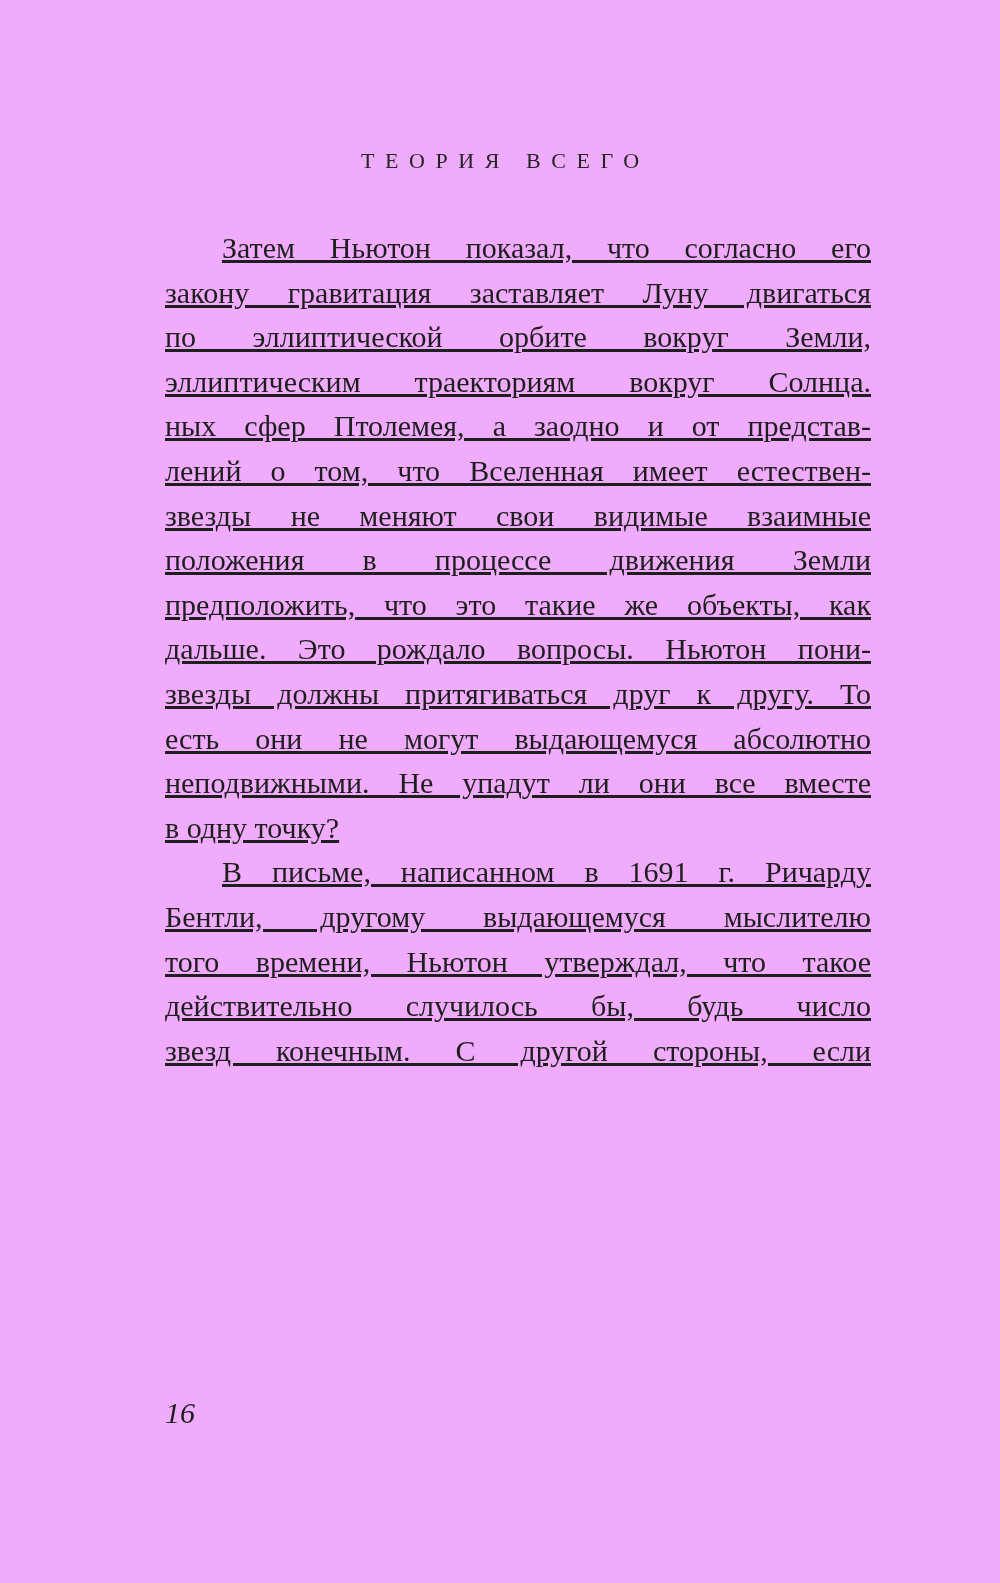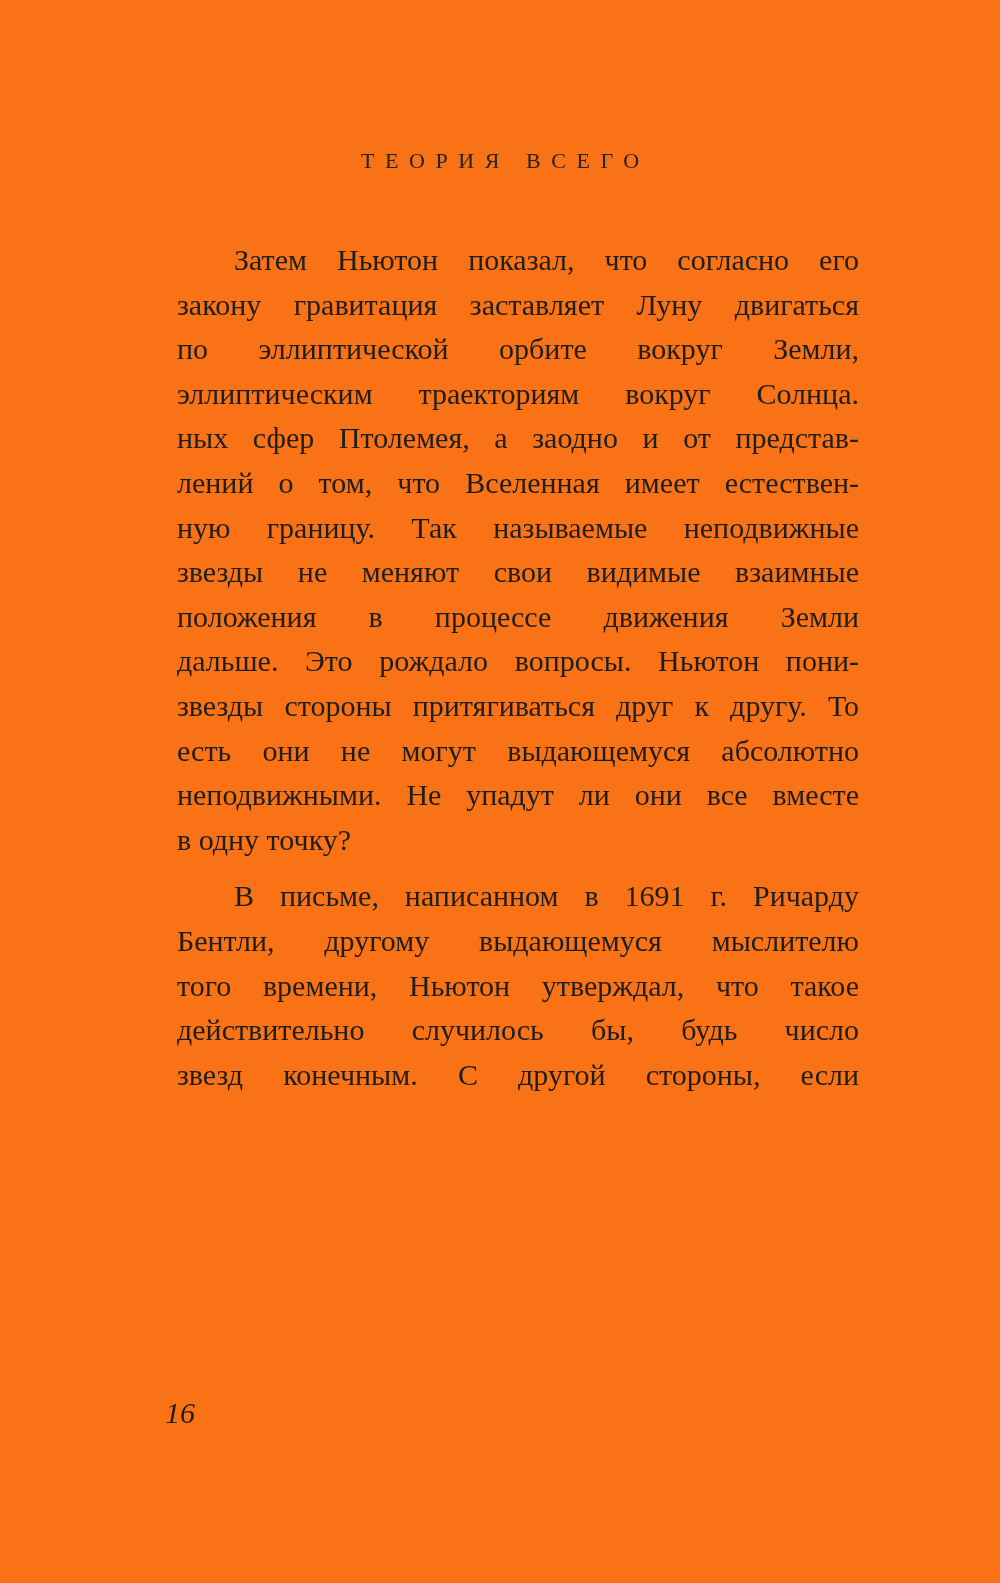--- a/index.html
+++ b/index.html
@@ -4,21 +4,21 @@
 <style>
   html, body {
     margin: 0;
     padding: 0;
     background: #ffffff;
   }
   .page {
     position: relative;
     width: 1000px;
     height: 1583px;
-    background: #f97316;
+    background: #f0abfc;
     font-family: "Liberation Serif", "DejaVu Serif", serif;
     color: #1e1e1e;
     overflow: hidden;
   }
   .running-head {
     position: absolute;
     top: 148px;
     left: 0;
     width: 100%;
     text-align: center;
@@ -30,22 +30,23 @@
     box-sizing: border-box;
   }
   .body-text {
     position: absolute;
     left: 165px;
     top: 226px;
     width: 706px;
     font-size: 30px;
   }
   .paragraph {
-    margin: 12px;
+    margin: 0;
     padding: 0;
+    text-decoration: underline;
   }
   .line {
     line-height: 44.6px;
     text-align: justify;
     text-align-last: justify;
     text-justify: inter-word;
     white-space: normal;
   }
   .line.indent {
     text-indent: 57px;
@@ -71,25 +72,25 @@
 
   <div class="body-text">
 
     <div class="paragraph">
       <div class="line indent">Затем Ньютон показал, что согласно его</div>
       <div class="line">закону гравитация заставляет Луну двигаться</div>
       <div class="line">по эллиптической орбите вокруг Земли,</div>
       <div class="line">эллиптическим траекториям вокруг Солнца.</div>
       <div class="line">ных сфер Птолемея, а заодно и от представ-</div>
       <div class="line">лений о том, что Вселенная имеет естествен-</div>
-      <div class="line">ную границу. Так называемые неподвижные</div>
       <div class="line">звезды не меняют свои видимые взаимные</div>
       <div class="line">положения в процессе движения Земли</div>
+      <div class="line">предположить, что это такие же объекты, как</div>
       <div class="line">дальше. Это рождало вопросы. Ньютон пони-</div>
-      <div class="line">звезды стороны притягиваться друг к другу. То</div>
+      <div class="line">звезды должны притягиваться друг к другу. То</div>
       <div class="line">есть они не могут выдающемуся абсолютно</div>
       <div class="line">неподвижными. Не упадут ли они все вместе</div>
       <div class="line last">в одну точку?</div>
     </div>
 
     <div class="paragraph">
       <div class="line indent">В письме, написанном в 1691 г. Ричарду</div>
       <div class="line">Бентли, другому выдающемуся мыслителю</div>
       <div class="line">того времени, Ньютон утверждал, что такое</div>
       <div class="line">действительно случилось бы, будь число</div>

